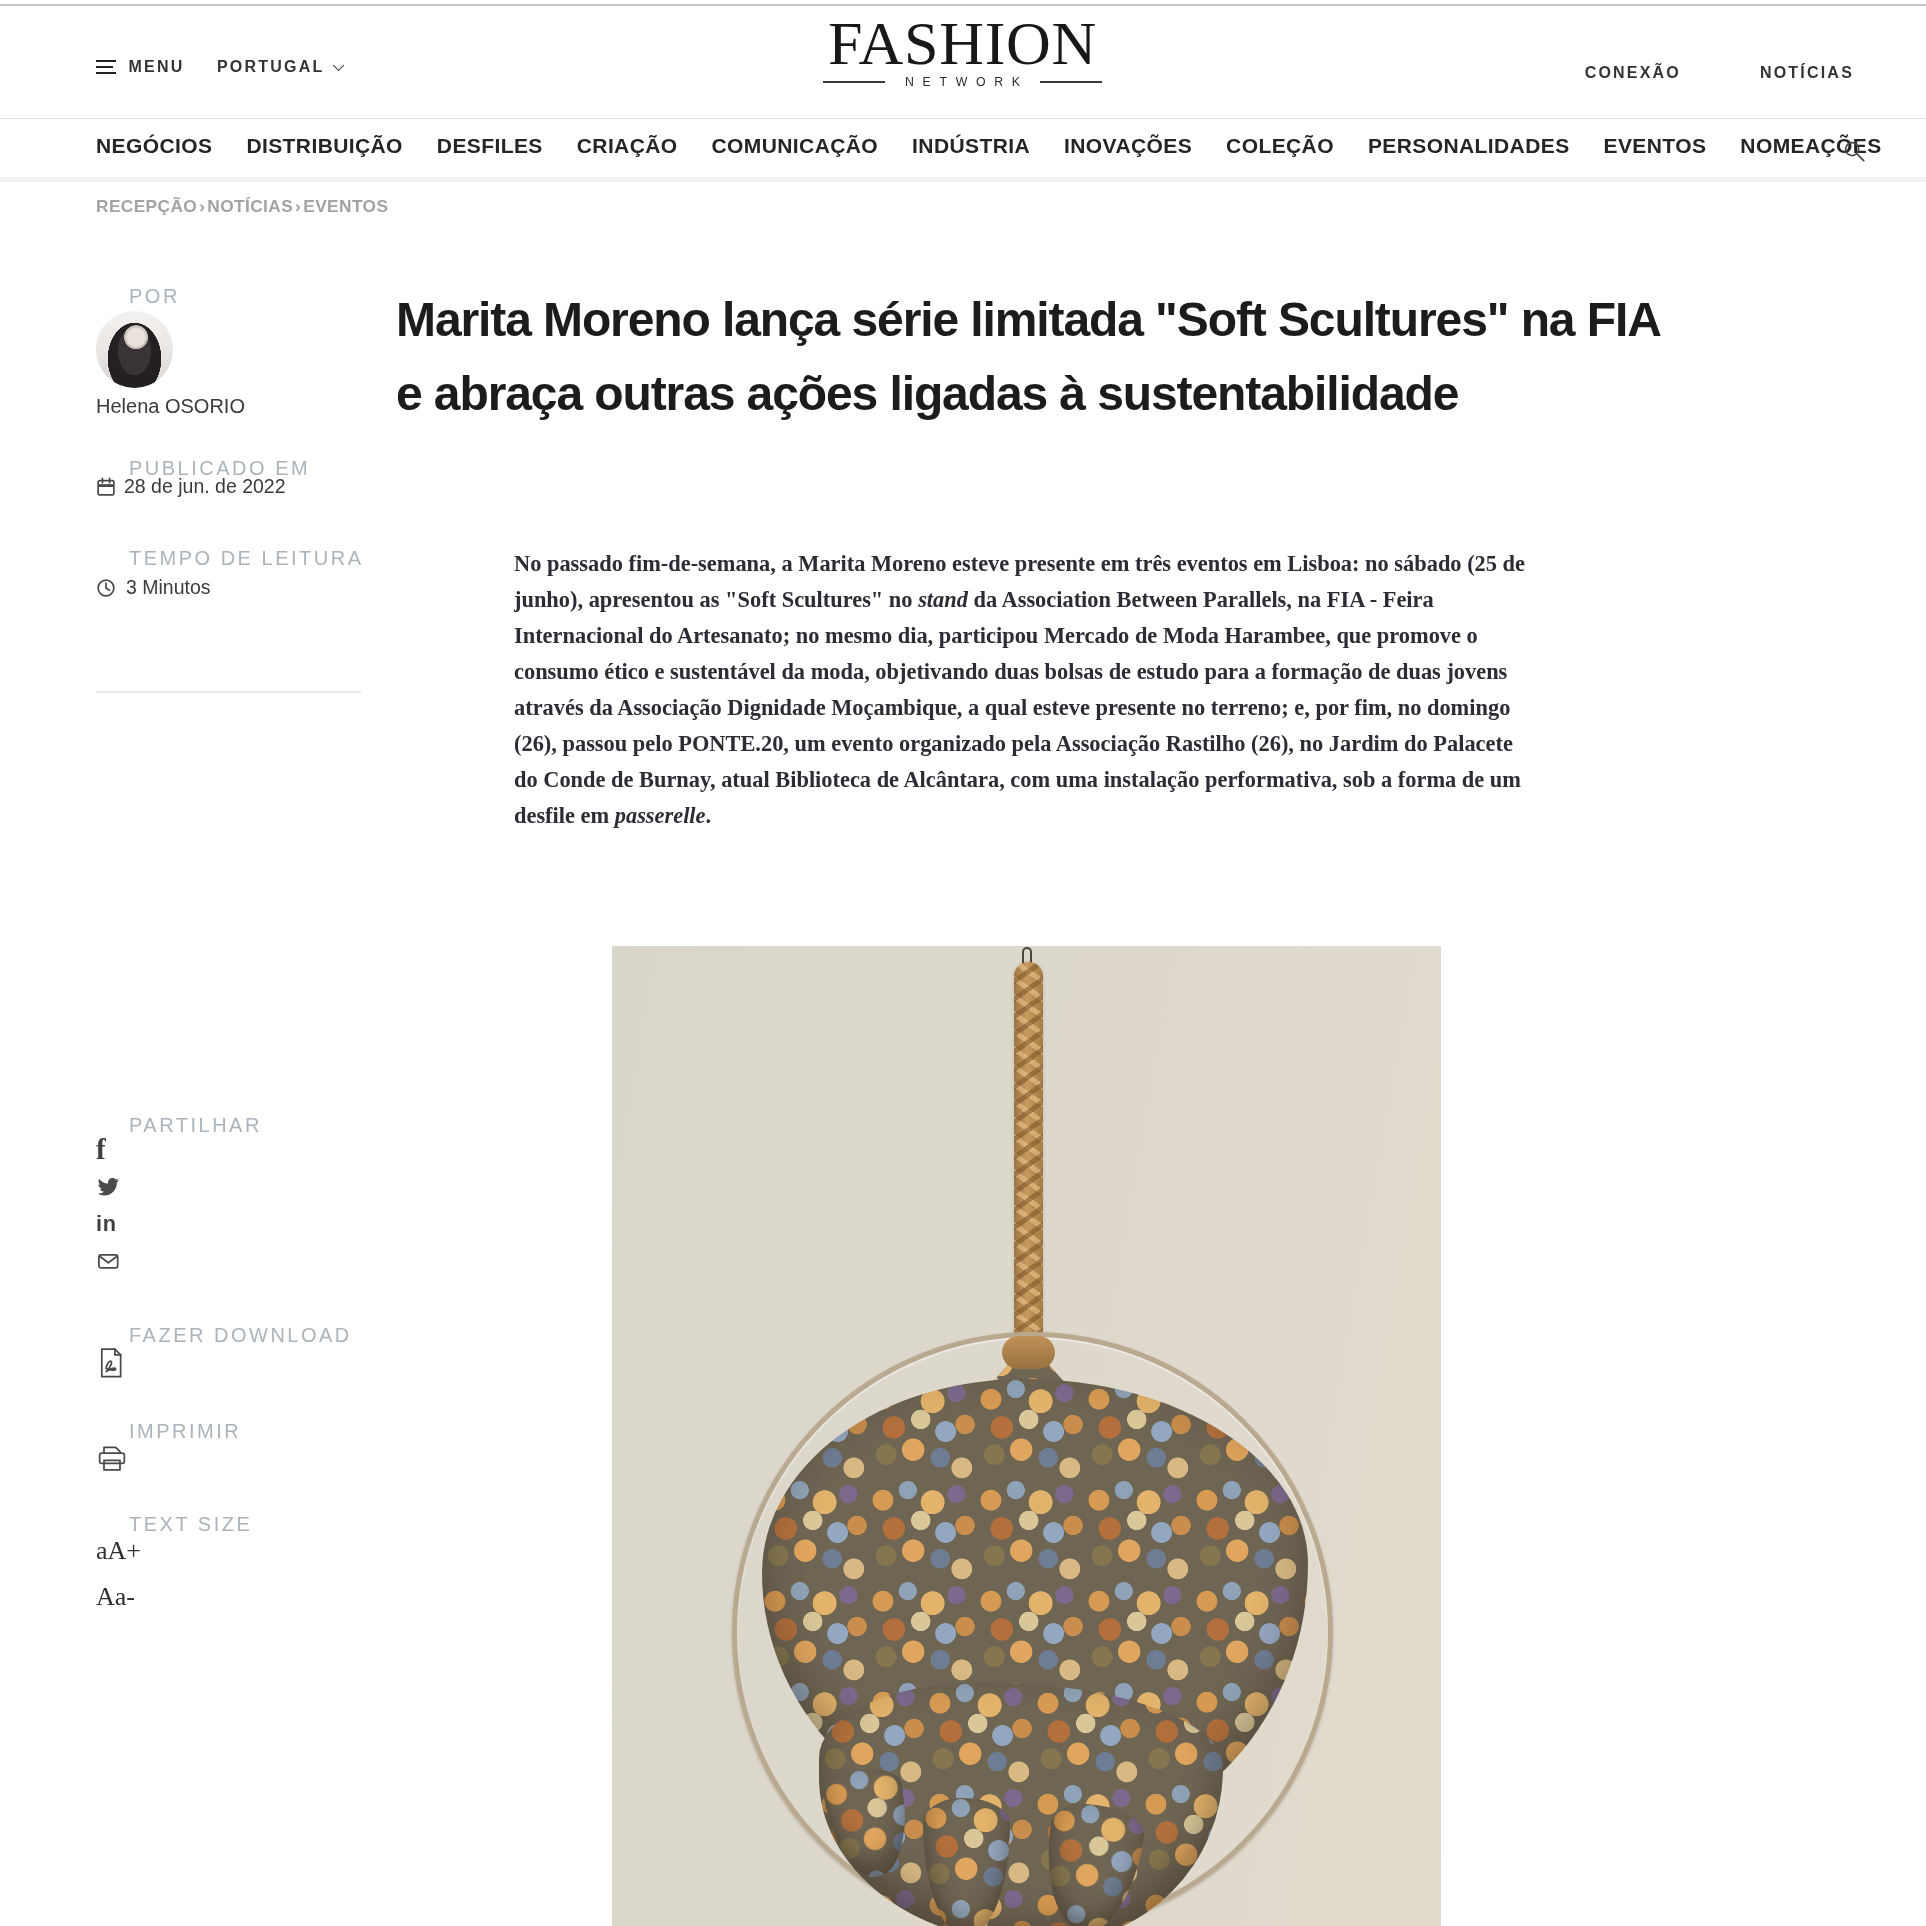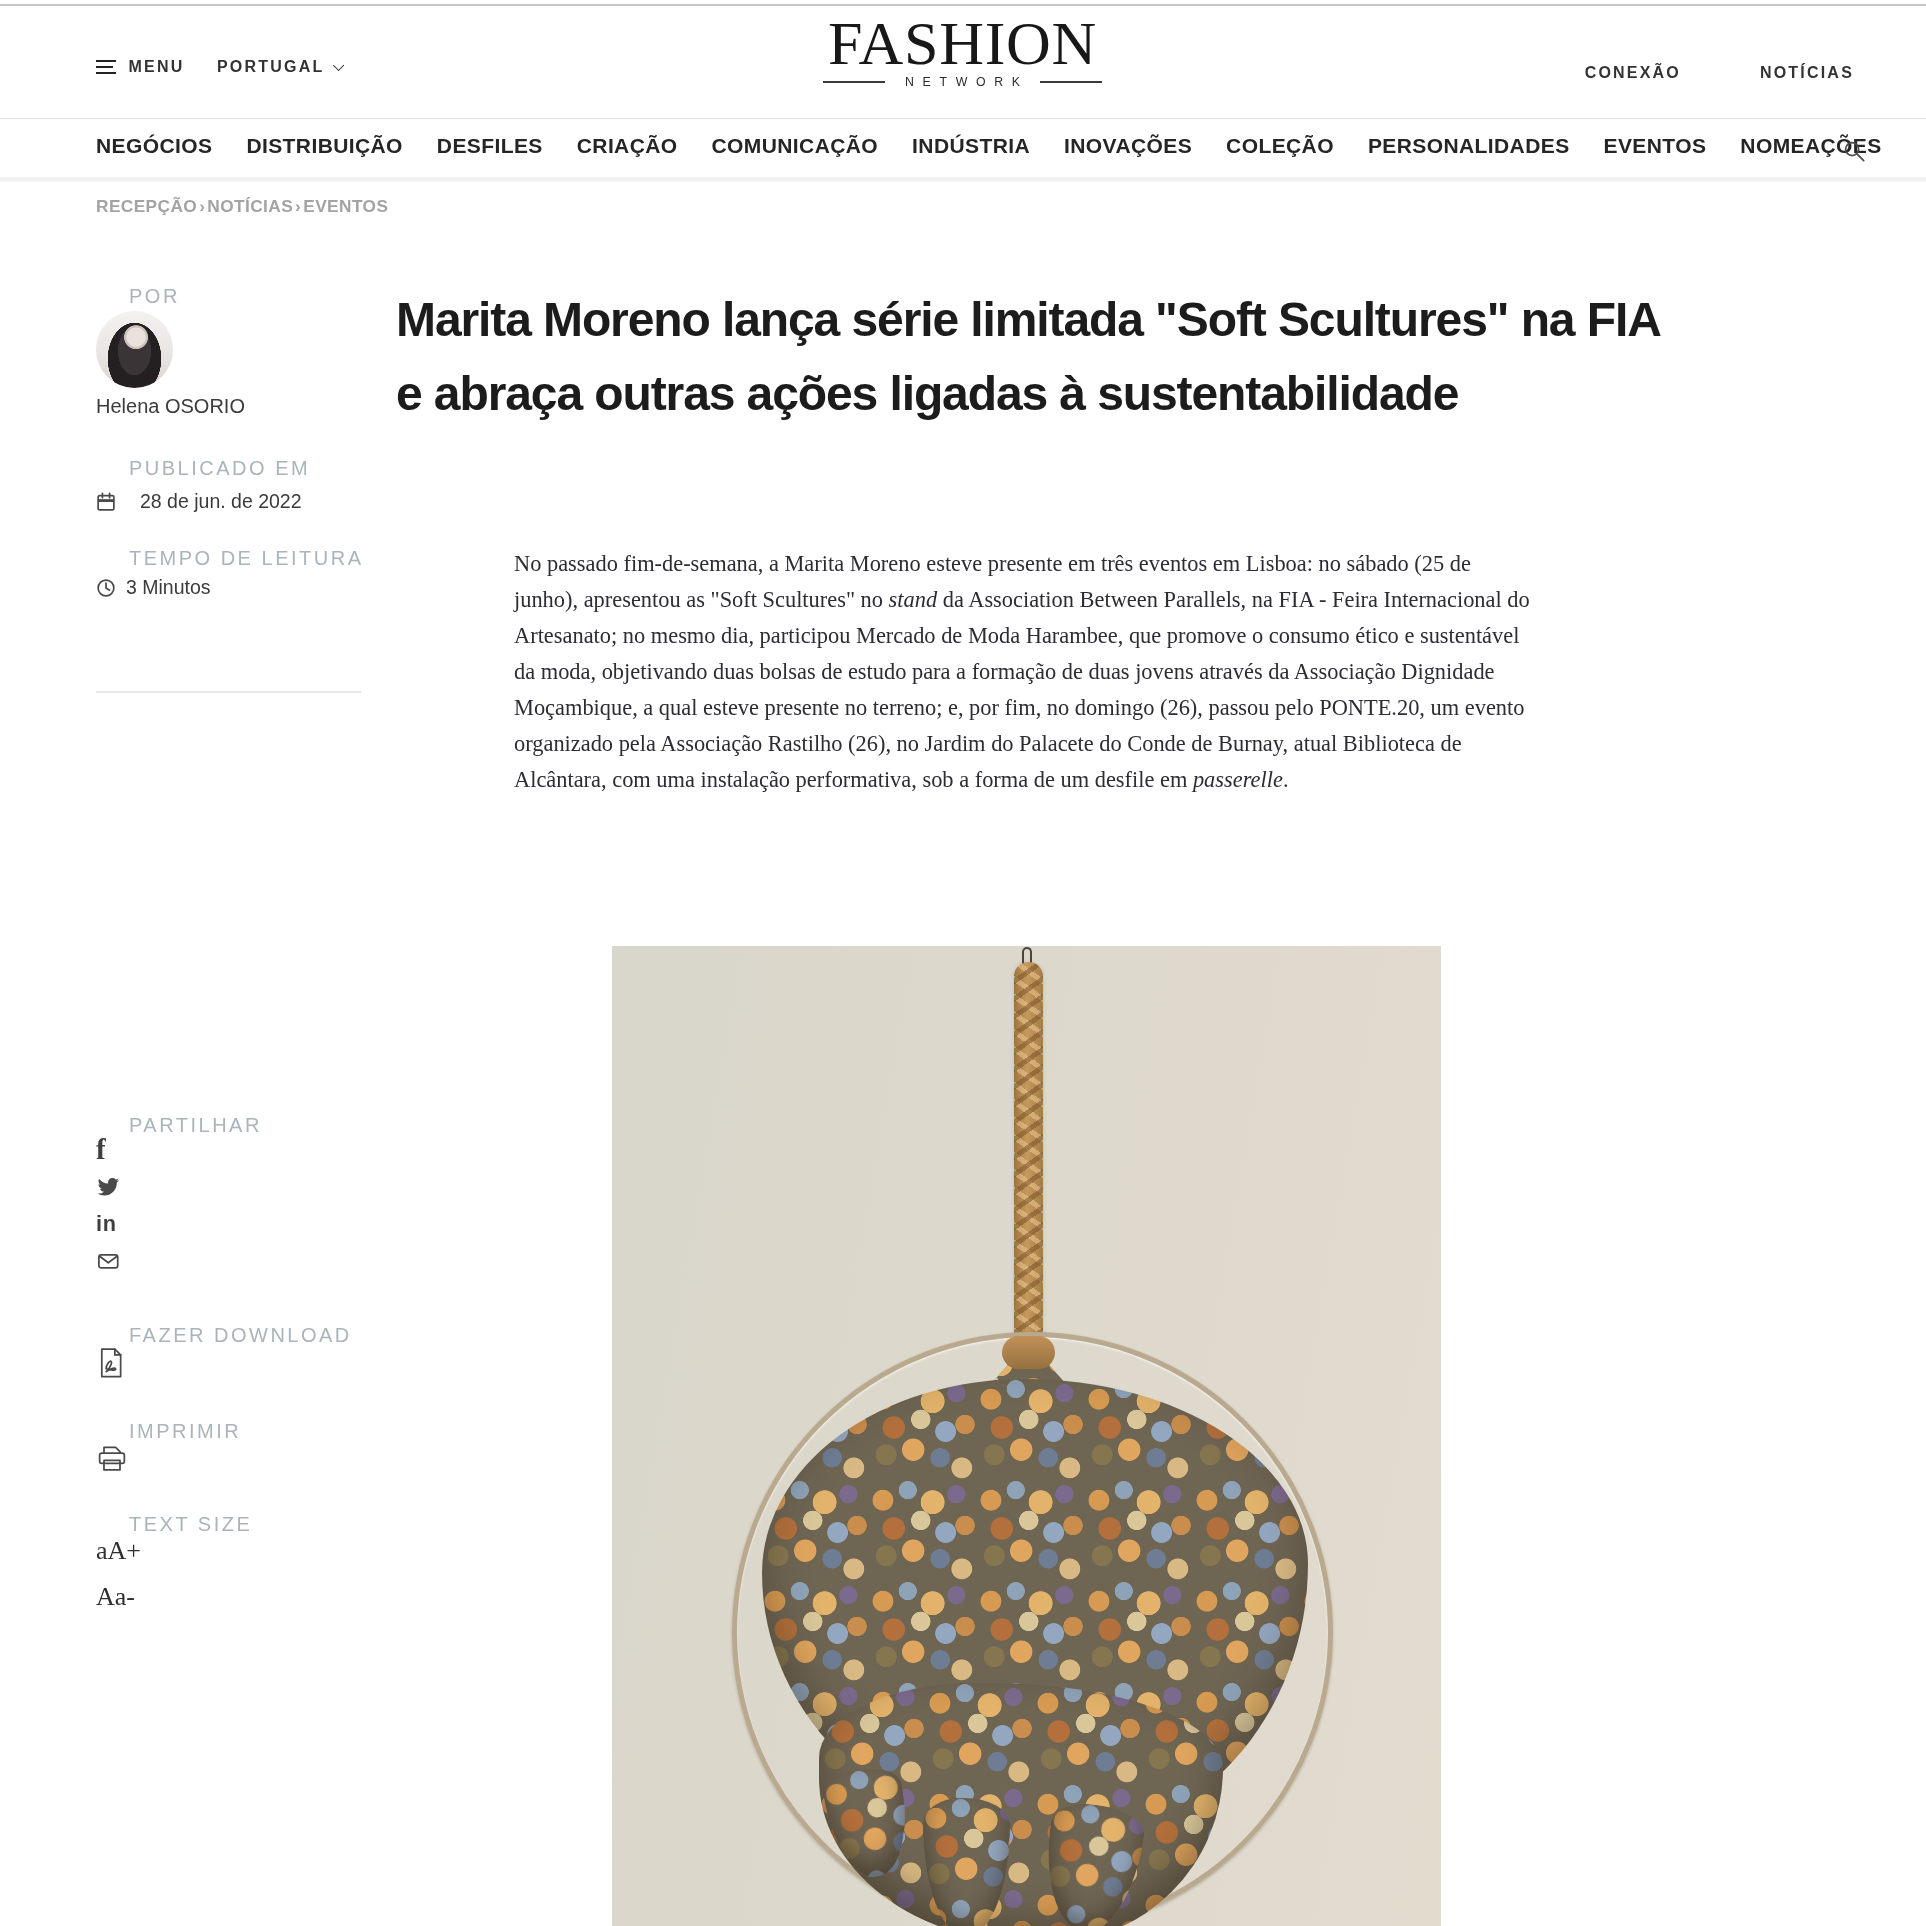--- a/index.html
+++ b/index.html
@@ -56,21 +56,21 @@
     position:absolute; left:0; top:26px; width:77px; height:77px; border-radius:50%; overflow:hidden;
     background:
       radial-gradient(circle at 52% 34%, #e9e2da 0 9.4px, #c9c2ba 10px 11.6px, rgba(0,0,0,0) 12.3px),
       radial-gradient(ellipse 27.4px 40px at 50% 52%, #3a3436 0 60%, rgba(0,0,0,0) 61%),
       radial-gradient(ellipse 38px 51px at 50% 62%, #242022 0 70%, rgba(0,0,0,0) 71%),
       linear-gradient(180deg,#f4f2f0 0%, #e8e5e2 55%, #d8d4d1 100%);
     cursor:pointer;
   }
   .author-name{ position:absolute; left:0; top:110px; font-size:20px; color:#3b3b3b; cursor:pointer; white-space:nowrap; }
   .pub-label{ position:absolute; left:0; top:172px; }
-  .pub-row{ position:absolute; left:0; top:205px; display:flex; align-items:center; gap:24px; }
+  .pub-row{ position:absolute; left:0; top:190px; display:flex; align-items:center; gap:8px; }
   .meta-value{ font-size:19.5px; color:#3b3b3b; white-space:nowrap; }
   .time-label{ position:absolute; left:0; top:262px; }
   .time-row{ position:absolute; left:0; top:291px; display:flex; align-items:center; gap:10px; }
   .side-divider{ position:absolute; left:0; top:406px; width:265px; height:2.2px; background:#e9e9e9; }
 
   .share-label{ position:absolute; left:0; top:829px; }
   .share-list{ position:absolute; left:0; top:851px; display:flex; flex-direction:column; gap:11.6px; }
   .share-list .sicon{ width:26px; height:26px; display:flex; align-items:center; justify-content:flex-start; cursor:pointer; color:#4a4a4a; }
   .sicon svg{ width:24.6px; height:24.6px; }
   .glyph-f{ font-family:"Liberation Serif", serif; font-size:29px; font-weight:600; color:#3f3f3f; line-height:24.6px; }
@@ -86,21 +86,21 @@
   .ts-minus{ top:1297px; font-size:26px; }
 
   
   .article-title{
     position:absolute; left:396px; top:283px; width:1293px;
     font-size:48px; line-height:74px; font-weight:700; color:#1c1c1c;
     letter-spacing:-1.1px; font-stretch:condensed;
   }
   .article-body{
     position:absolute; left:514px; top:546px; width:1026px;
-    font-family:"Liberation Serif", serif; font-size:22.4px; line-height:36px; color:#2c2c34;
+    font-family:"Liberation Serif", serif; font-size:22.4px; line-height:36px; color:#2c2c34;font-weight:bold;
   }
   .article-body .it{ font-style:italic; }
 
   
   .photo{
     position:absolute; left:612px; top:946px; width:829px; height:980px; overflow:hidden;
     background:linear-gradient(100deg,#d9d6cb 0%, #ddd8cc 45%, #e2dccf 100%);
   }
   .hook{ position:absolute; left:410px; top:1.4px; width:10px; height:19px;
     border:2.2px solid #4a453d; border-bottom:none; border-radius:5.8px 5.8px 0 0; background:transparent; }

